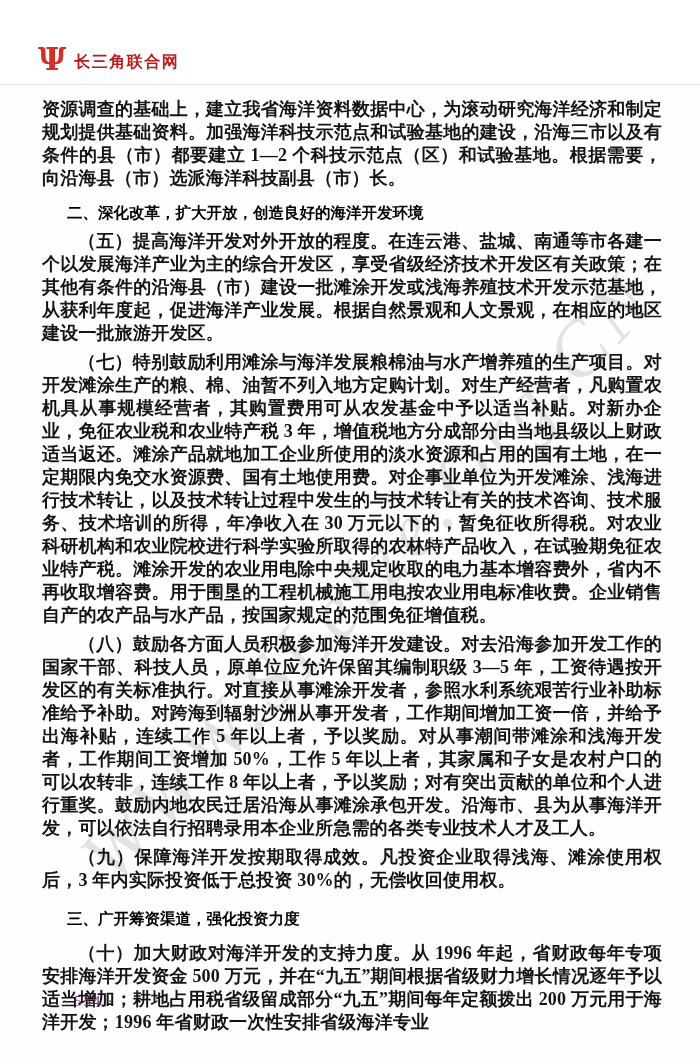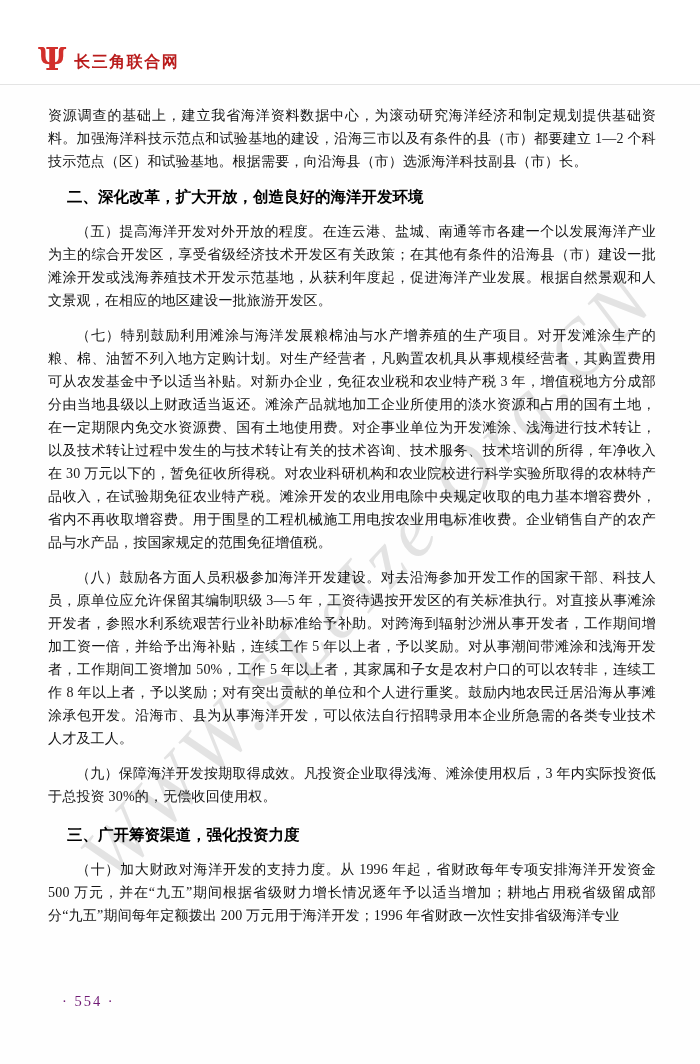--- a/index.html
+++ b/index.html
@@ -47,25 +47,26 @@
     z-index:0;
     pointer-events:none;
     font-family:"Liberation Serif","DejaVu Serif",serif;
   }
   
   .content{
     position:absolute;left:36px;right:32px;top:92px;
     z-index:1;
   }
   .content p{
-    margin:12px;
-    font-size:14px;
+    margin:6px;
+    font-size:18px;
     line-height:23px;
     text-align:justify;
     letter-spacing:0.2px;
+    font-weight:bold;
   }
   .content p.indent{text-indent:2em;}
   .content h3{
     font-family:"Liberation Sans","DejaVu Sans",sans-serif;
     font-size:15.5px;
     line-height:23px;
     font-weight:700;
     color:#000;
     margin:11px 0 4px 0;
     text-indent:2em;

